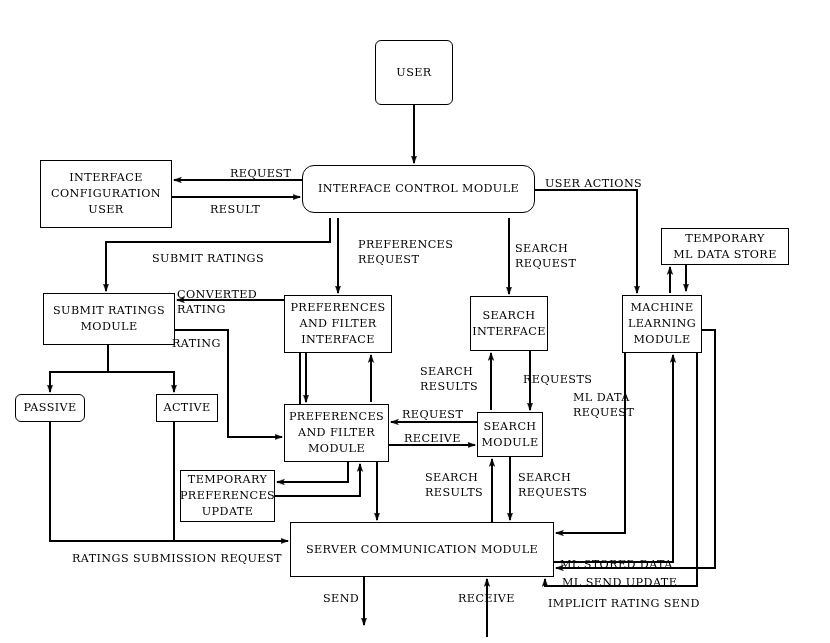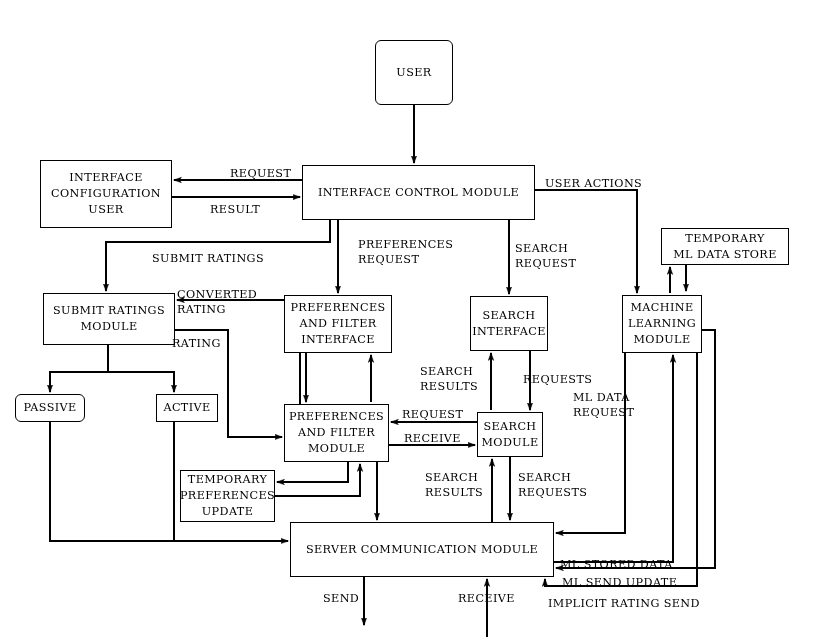--- a/index.html
+++ b/index.html
@@ -125,21 +125,21 @@
   <div class="node" style="left: 375px; top: 40px; width: 78px; height: 65px; border-radius: 6px;">
     <span class="ln">USER</span>
   </div>
 
   <div class="node" style="left: 40px; top: 160px; width: 132px; height: 68px;">
     <span class="ln">INTERFACE</span>
     <span class="ln">CONFIGURATION</span>
     <span class="ln">USER</span>
   </div>
 
-  <div class="node" style="left: 302px; top: 165px; width: 233px; height: 55px;">
+  <div class="node" style="left: 302px; top: 165px; width: 233px; height: 48px; border-radius: 12px;">
     <span class="ln">INTERFACE CONTROL MODULE</span>
   </div>
 
   <div class="node" style="left: 661px; top: 228px; width: 128px; height: 37px;">
     <span class="ln">TEMPORARY</span>
     <span class="ln">ML DATA STORE</span>
   </div>
 
   <div class="node" style="left: 43px; top: 293px; width: 132px; height: 52px;">
     <span class="ln">SUBMIT RATINGS</span>
@@ -237,20 +237,23 @@
     <span>RECEIVE</span>
   </div>
   <div class="edge-label" style="left: 425px; top: 470px;">
     <span class="ln">SEARCH</span><br>
     <span class="ln">RESULTS</span>
   </div>
   <div class="edge-label" style="left: 518px; top: 470px;">
     <span class="ln">SEARCH</span><br>
     <span class="ln">REQUESTS</span>
   </div>
+  <div class="edge-label" style="left: 72px; top: 551px;">
+    <span>RATINGS SUBMISSION REQUEST</span>
+  </div>
   <div class="edge-label" style="left: 560px; top: 557px; text-align: center;">
     <span>ML STORED DATA</span>
   </div>
   <div class="edge-label" style="left: 562px; top: 575px;">
     <span>ML SEND UPDATE</span>
   </div>
   <div class="edge-label" style="left: 548px; top: 596px;">
     <span>IMPLICIT RATING SEND</span>
   </div>
   <div class="edge-label" style="left: 323px; top: 591px;">

